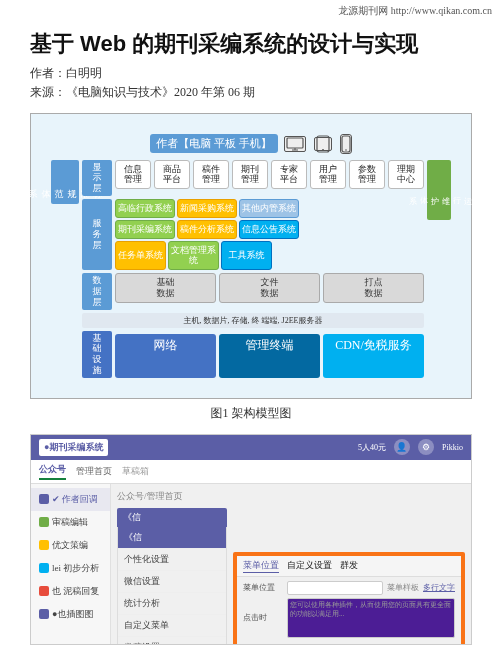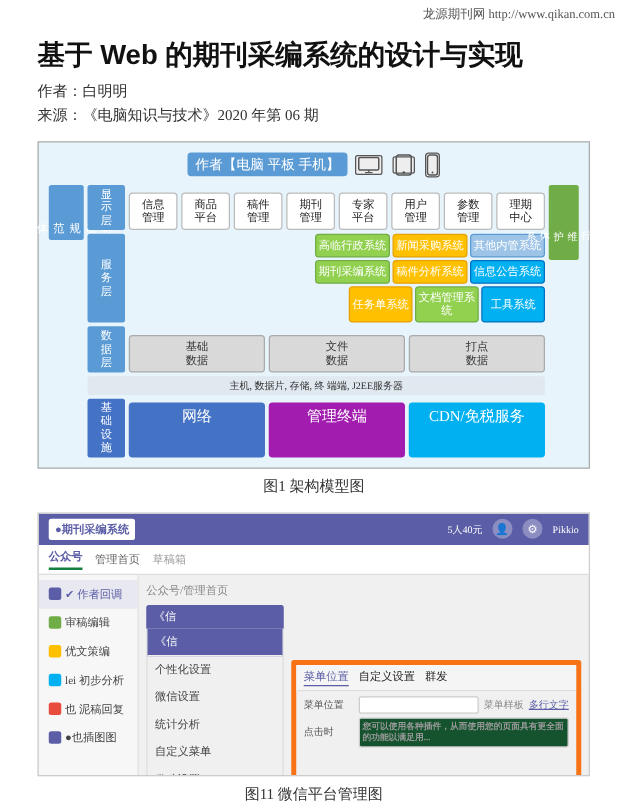--- a/index.html
+++ b/index.html
@@ -33,21 +33,21 @@
     .meta-line {
       font-size: 12px;
       color: #333;
       margin-bottom: 2px;
     }
     
     .arch-diagram {
       margin: 12px 0 4px 0;
       border: 1px solid #aaa;
       background: #e8f4fb;
-      padding: 8px;
+      padding: 20px;
       position: relative;
       width: 100%;
     }
     .arch-header {
       display: flex;
       align-items: center;
       justify-content: center;
       gap: 6px;
       margin-bottom: 6px;
       font-size: 11px;
@@ -154,21 +154,21 @@
       text-align: center;
       border-radius: 2px;
       padding: 2px;
       flex-shrink: 0;
       line-height: 1.2;
     }
     .layer-cells {
       flex: 1;
       display: flex;
       gap: 3px;
-      align-items: flex-end;
+      align-items: flex-start;
     }
     .cell {
       flex: 1;
       background: #fff;
       border: 1px solid #bbb;
       border-radius: 3px;
       font-size: 9px;
       display: flex;
       align-items: center;
       justify-content: center;
@@ -210,21 +210,21 @@
     .bottom-bar-cell {
       flex: 1;
       background: #4472c4;
       color: #fff;
       font-size: 12px;
       text-align: center;
       padding: 3px 2px;
       border-radius: 3px;
     }
     .bottom-bar-cell.gray-bar {
-      background: #a21caf;
+      background: #0369a1;
     }
     .bottom-bar-cell.blue-bar {
       background: #00b0f0;
     }
     .fig-caption {
       text-align: center;
       font-size: 12px;
       color: #333;
       margin: 6px 0 12px 0;
     }
@@ -392,29 +392,28 @@
     .ws-form-input {
       flex: 1;
       height: 14px;
       border: 1px solid #ccc;
       border-radius: 2px;
       background: #fff;
       font-size: 8px;
     }
     .ws-form-textarea {
       flex: 1;
-      height: 24px;
+      height: 40px;
       border: 1px solid #ccc;
       border-radius: 2px;
-      background: #14532d;
+      background: #4c1d95;
       font-size: 7px;
       padding: 2px;
       color: #999;
       line-height: 1.3;
-      font-weight: bold;
     }
   </style>
 </head>
 <body>
 
 <div class="top-bar">
   <span>龙源期刊网 http://www.qikan.com.cn</span>
 </div>
 
 <div class="main-content">

